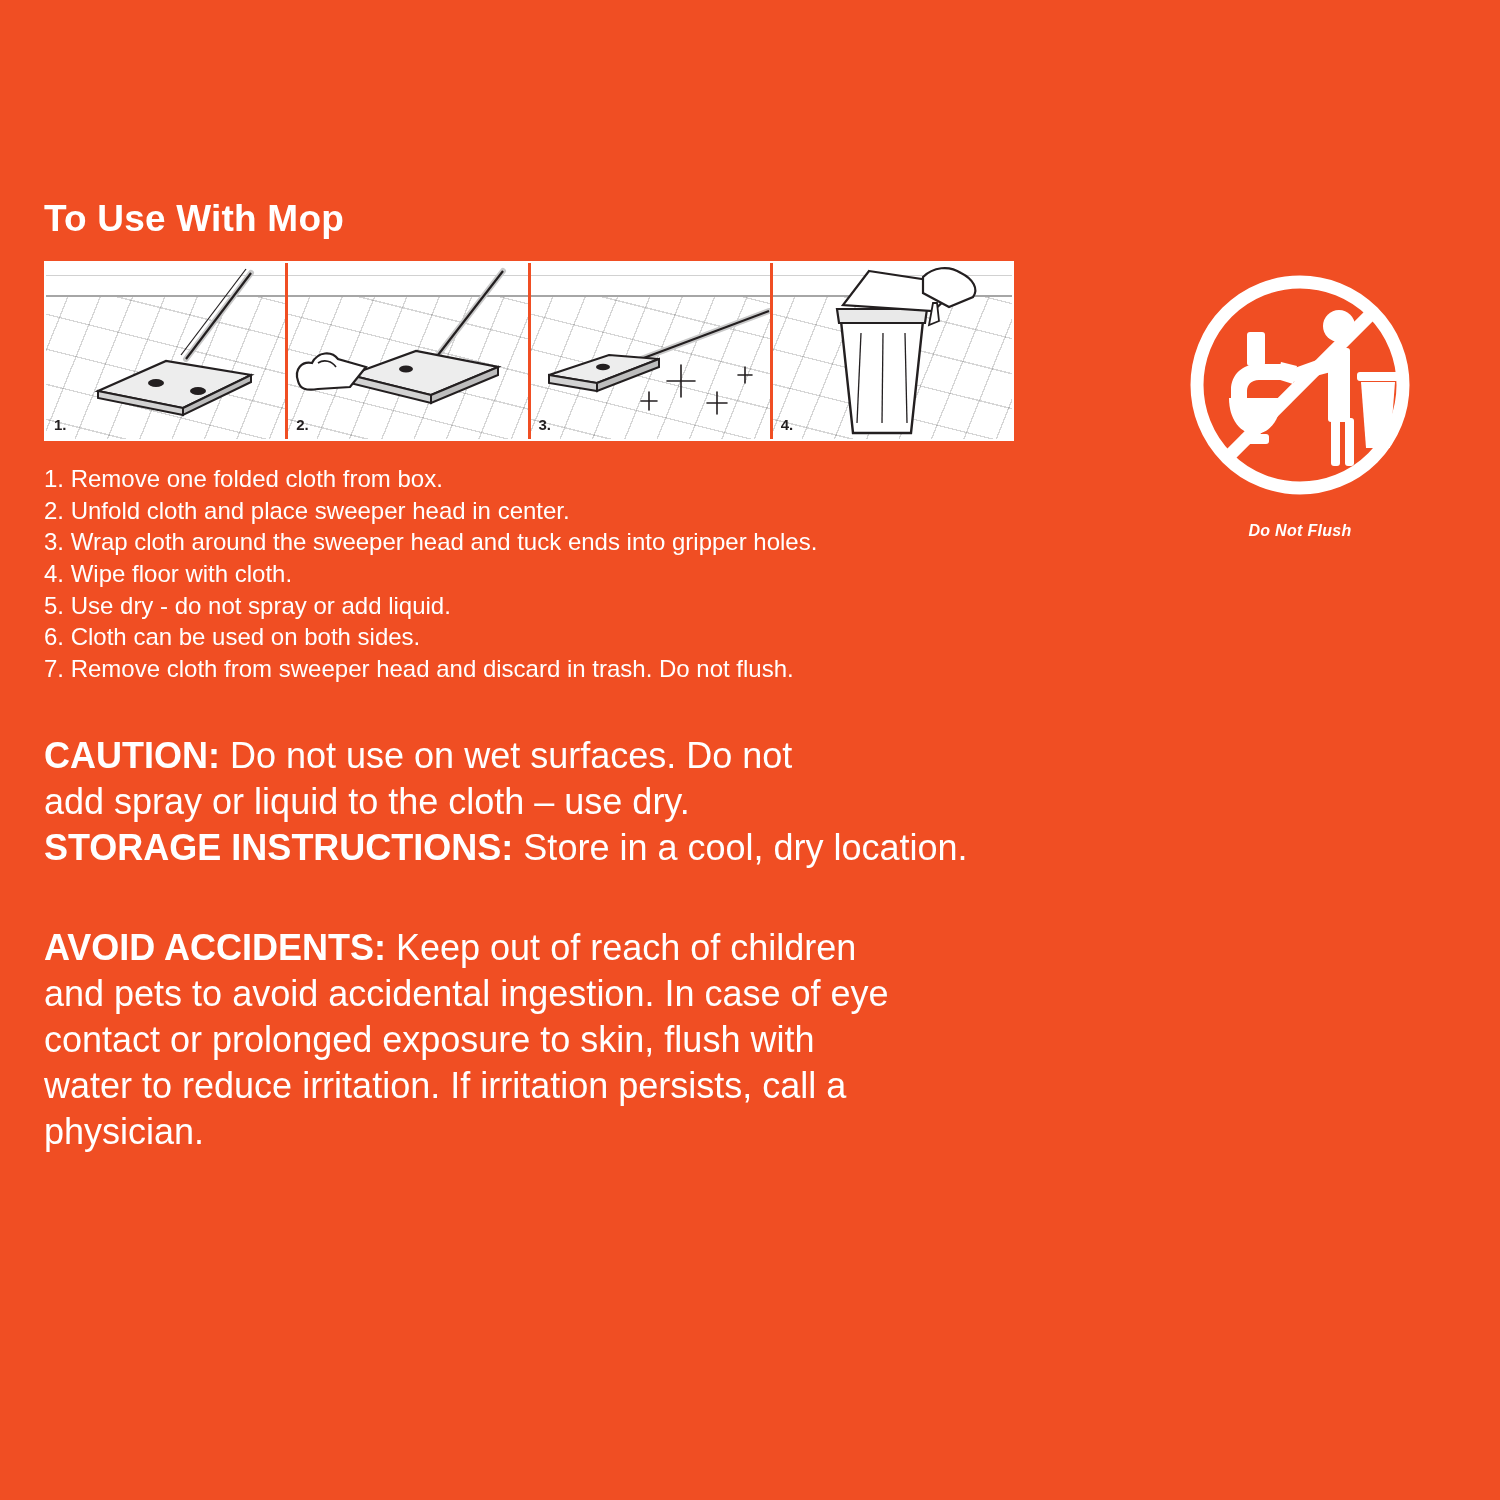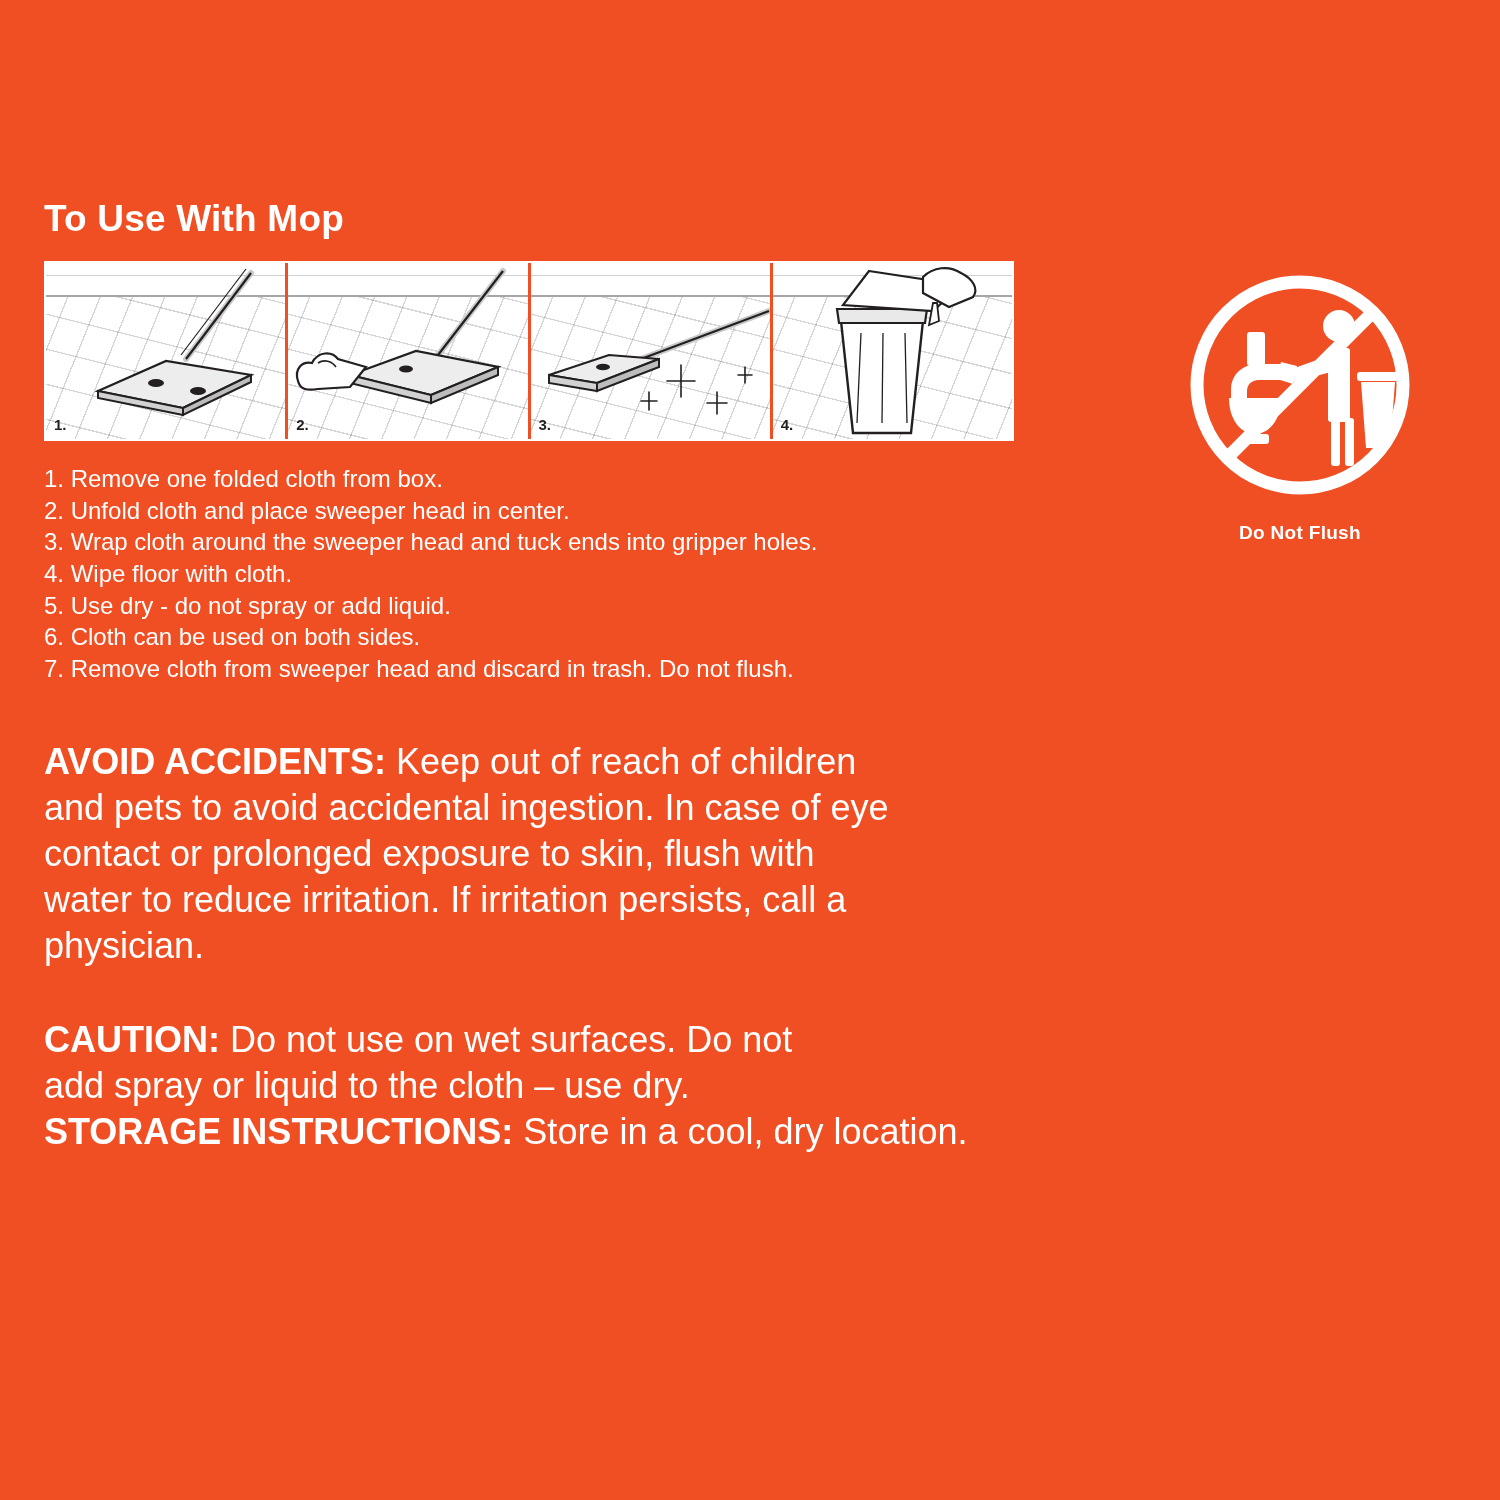--- a/index.html
+++ b/index.html
@@ -129,23 +129,24 @@
   
   .badge {
     position: absolute;
     left: 1185px;
     top: 270px;
     width: 230px;
     text-align: center;
   }
   .badge .badge-caption {
     margin-top: 18px;
-    font-size: 19px;
+    font-size: 16px;
     font-weight: bold;
     letter-spacing: 0.3px;
+    font-style: italic;
   }
 </style>
 </head>
 <body>
 
 <div class="page">
 
   <div class="left-col">
 
     <h1 class="section-title">To Use With Mop</h1>
@@ -231,40 +232,40 @@
     <ul class="steps">
       <li>1. Remove one folded cloth from box.</li>
       <li>2. Unfold cloth and place sweeper head in center.</li>
       <li>3. Wrap cloth around the sweeper head and tuck ends into gripper holes.</li>
       <li>4. Wipe floor with cloth.</li>
       <li>5. Use dry - do not spray or add liquid.</li>
       <li>6. Cloth can be used on both sides.</li>
       <li>7. Remove cloth from sweeper head and discard in trash. Do not flush.</li>
     </ul>
 
+    <div class="para-block">
+      <span class="para-line">
+        <span class="lead">CAUTION:</span><span> Do not use on wet surfaces. Do not</span>
+      </span>
+      <span class="para-line">add spray or liquid to the cloth – use dry.</span>
+      <span class="para-line">
+        <span class="lead">STORAGE INSTRUCTIONS:</span><span> Store in a cool, dry location.</span>
+      </span>
+    </div>
+
     <div class="para-block second">
       <span class="para-line">
         <span class="lead">AVOID ACCIDENTS:</span><span> Keep out of reach of children</span>
       </span>
       <span class="para-line">and pets to avoid accidental ingestion. In case of eye</span>
       <span class="para-line">contact or prolonged exposure to skin, flush with</span>
       <span class="para-line">water to reduce irritation. If irritation persists, call a</span>
       <span class="para-line">physician.</span>
     </div>
 
-    <div class="para-block">
-      <span class="para-line">
-        <span class="lead">CAUTION:</span><span> Do not use on wet surfaces. Do not</span>
-      </span>
-      <span class="para-line">add spray or liquid to the cloth – use dry.</span>
-      <span class="para-line">
-        <span class="lead">STORAGE INSTRUCTIONS:</span><span> Store in a cool, dry location.</span>
-      </span>
-    </div>
-
   </div>
 
   <div class="badge">
     <svg width="230" height="230" viewBox="0 0 230 230">
 
       <circle cx="115" cy="115" r="103" fill="none" stroke="#ffffff" stroke-width="13"></circle>
 
       <circle cx="154" cy="56" r="16" fill="#ffffff"></circle>
       <rect x="143" y="78" width="22" height="74" rx="3" fill="#ffffff"></rect>
       <rect x="146" y="148" width="9" height="48" rx="3" fill="#ffffff"></rect>

